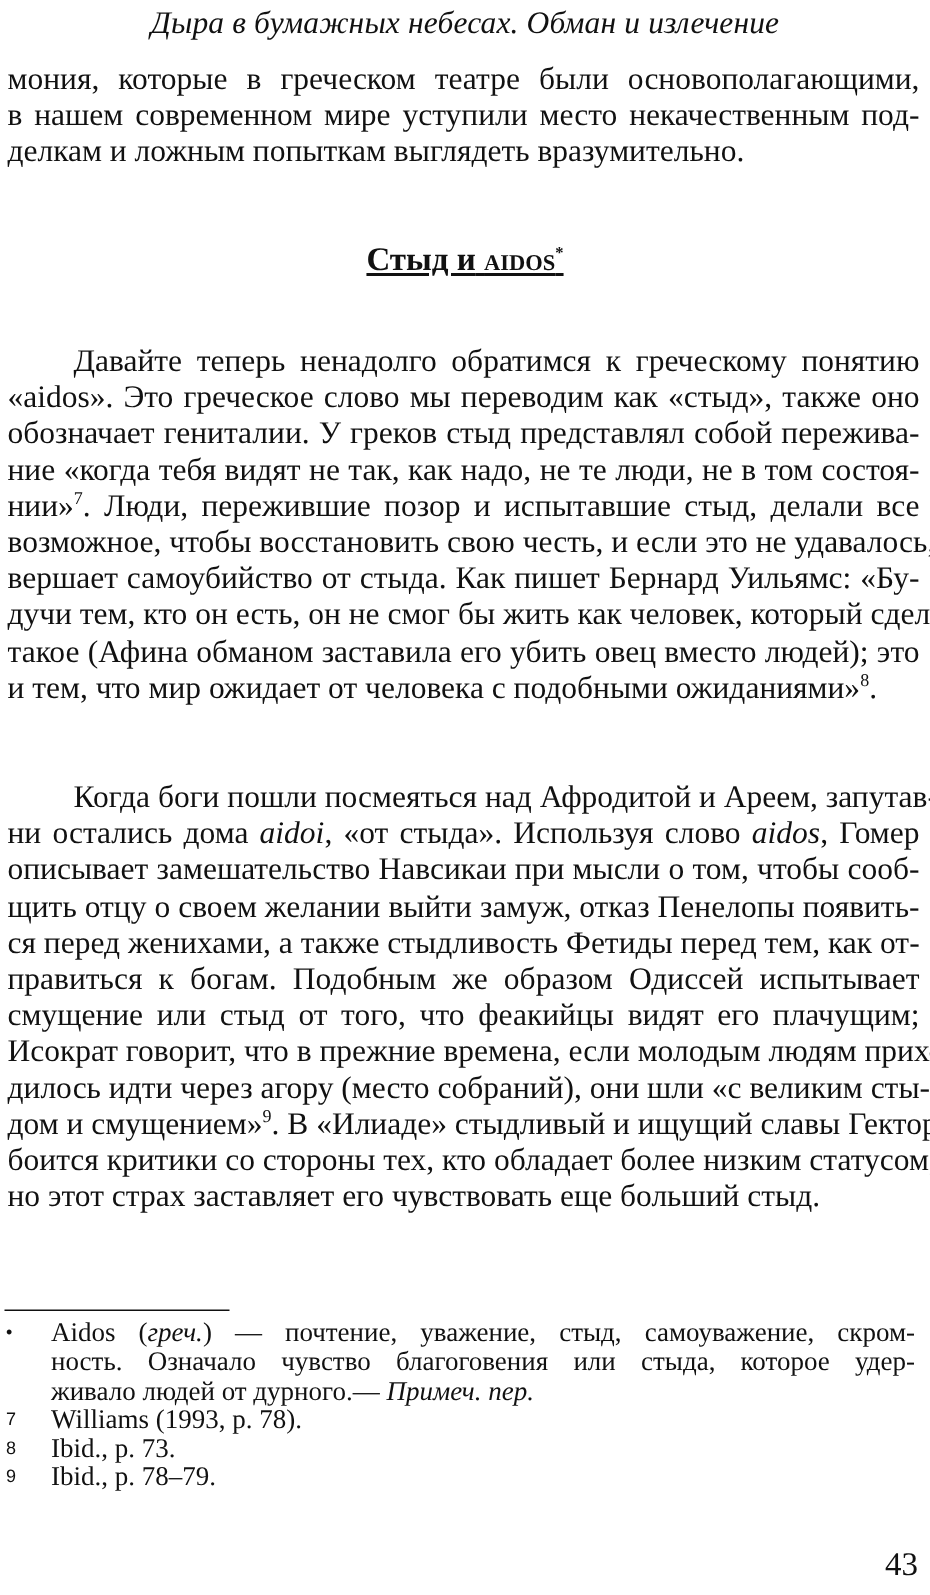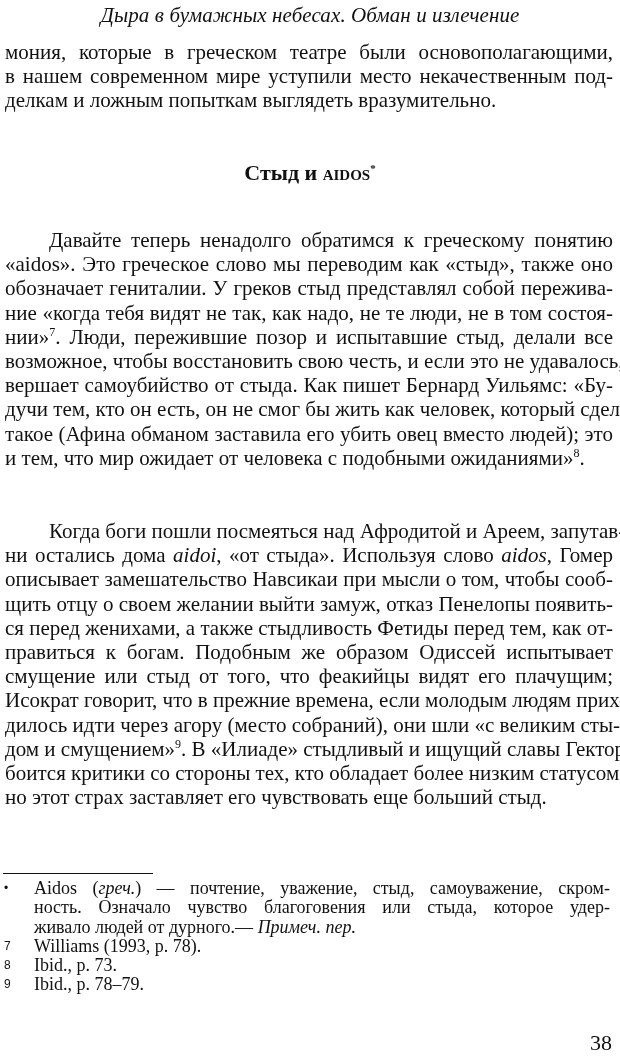--- a/index.html
+++ b/index.html
@@ -14,21 +14,21 @@
   .body-text {
     position: absolute; left: 5px; width: 608px;
     font-size: 21px; line-height: 24.2px; text-align: justify;
   }
   .body-text .line { display: block; white-space: nowrap; text-align-last: justify; text-align: justify; }
   .body-text .line.last { text-align-last: left; }
   .indent { text-indent: 44px; }
   #p0 { top: 40px; }
   .heading {
     position: absolute; top: 160px; left: 0; width: 620px; text-align: center;
-    font-weight: bold; font-size: 22px;
+    font-weight: bold; font-size: 22px; text-decoration: underline;
   }
   .heading .sc { font-variant: small-caps; }
   .heading sup { font-size: 11px; }
   #p1 { top: 228px; }
   #p2 { top: 519px; }
   sup.fn { font-size: 12px; vertical-align: super; line-height: 0; }
   .rule {
     position: absolute; top: 873px; left: 3px; width: 150px; height: 0;
     border-top: 1.5px solid #111;
   }
@@ -106,13 +106,13 @@
   <div class="fn-row">
     <span class="fn-mark">8</span>
     <span>Ibid., p. 73.</span>
   </div>
   <div class="fn-row">
     <span class="fn-mark">9</span>
     <span>Ibid., p. 78–79.</span>
   </div>
 </div>
 
-<div class="page-number">38</div>
+<div class="page-number">43</div>
 
 </body></html>

